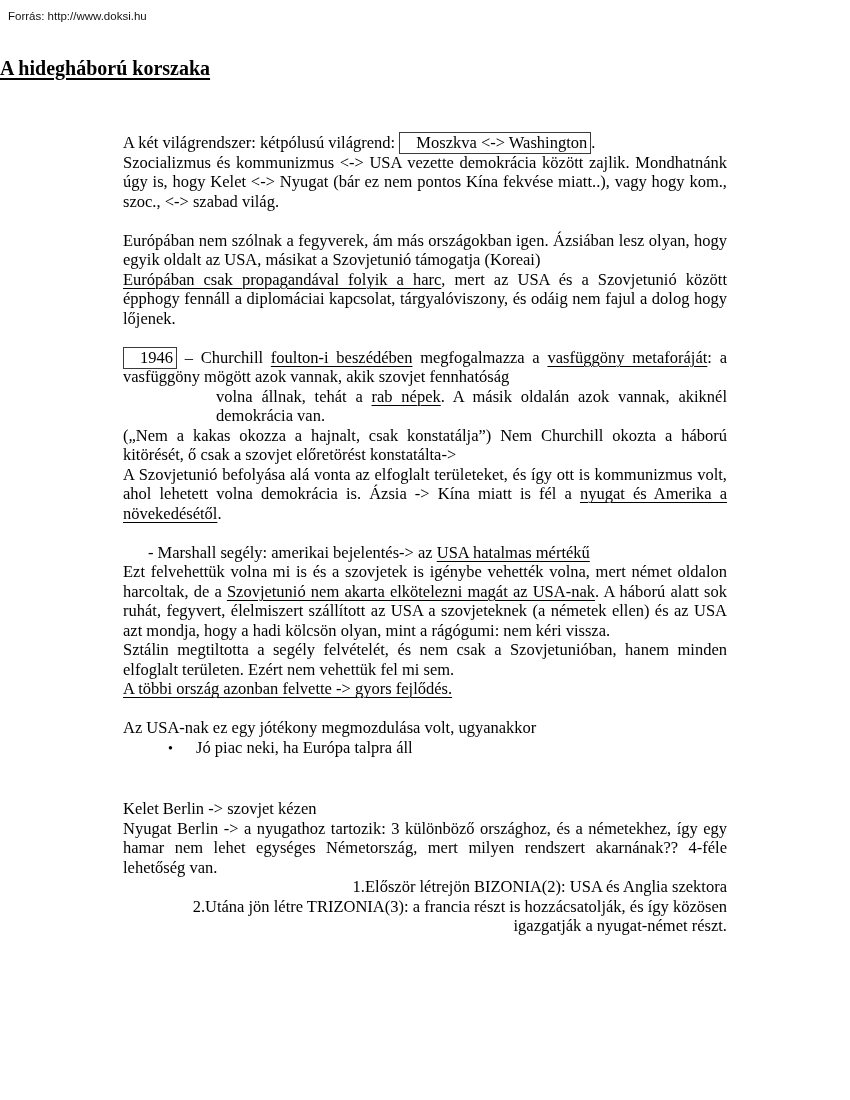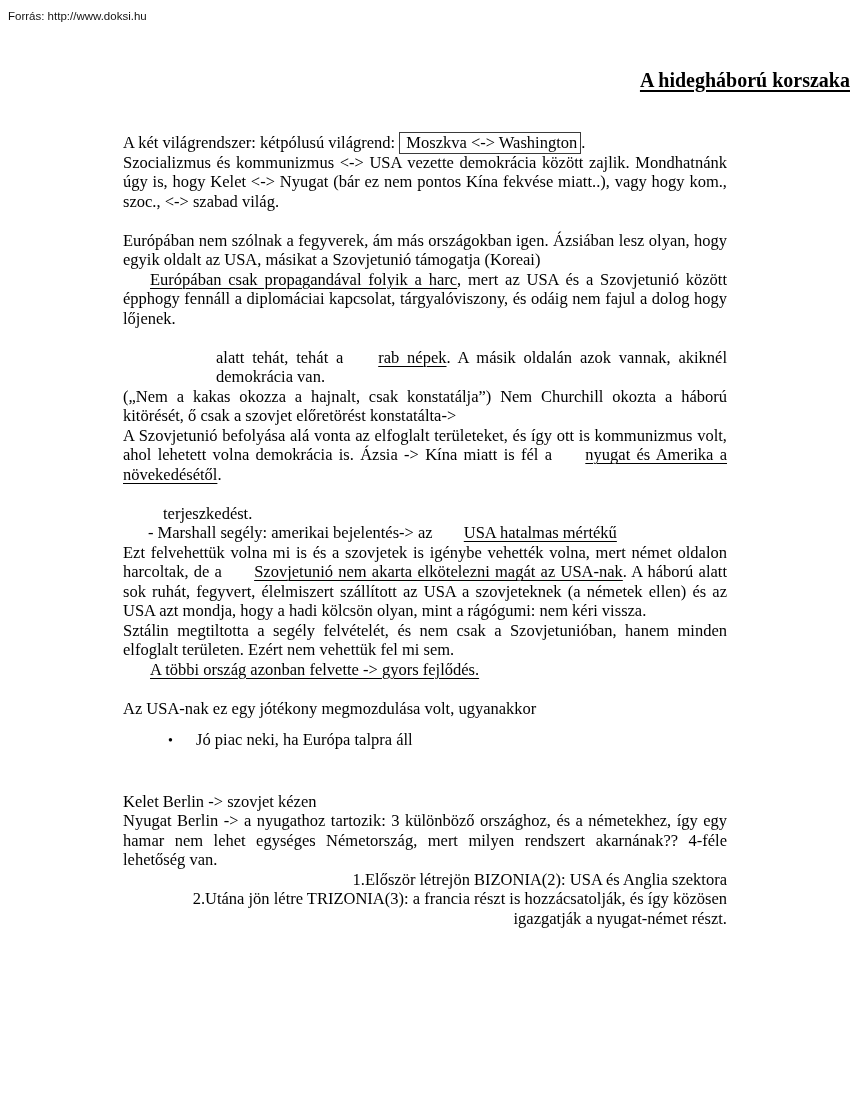--- a/index.html
+++ b/index.html
@@ -18,55 +18,54 @@
     position: absolute;
     top: 9px;
     left: 8px;
     font-family: "Liberation Sans", "DejaVu Sans", sans-serif;
     font-size: 11.5px;
     line-height: 14px;
     color: #111;
   }
   .title {
     position: absolute;
-    top: 68px;
+    top: 56px;
     left: 0;
     width: 100%;
     margin: 0;
-    text-align: right;
+    text-align: left;
     font-size: 20px;
     font-weight: bold;
     text-decoration: underline;
     text-underline-offset: 3px;
     line-height: 24px;
   }
   .content {
     position: absolute;
     top: 133px;
     left: 123px;
     width: 604px;
   }
   p, .line { margin: 0; }
   .jt { text-align: justify; }
   .mt  { margin-top: 19.5px; }
   .mt2 { margin-top: 41px; }
   .ul {
     text-decoration: underline;
     text-underline-offset: 2.5px;
     text-decoration-thickness: 1px;
-    margin-left: 27px;
   }
   .boxed {
     border: 1px solid #3a3a3a;
-    padding: 0px 3px 1px 6px;
+    padding: 0px 3px 1px 16px;
   }
   .indent-block { margin-left: 93px; }
   .ind25 { margin-left: 25px; }
   .ind40 { margin-left: 40px; }
-  .bli { padding-left: 73px; margin-top: 12px; }
+  .bli { padding-left: 73px; }
   .bullet {
     display: inline-block;
     width: 28px;
     margin-left: -28px;
     font-size: 14px;
   }
   .oli { padding-left: 55px; text-align: right; }
   .num {
     display: inline-block;
     width: 23px;
@@ -88,34 +87,34 @@
       <span>A két világrendszer: kétpólusú világrend: </span><span class="boxed">Moszkva &lt;-&gt; Washington</span><span>.</span><br>
       <span>Szocializmus és kommunizmus &lt;-&gt; USA vezette demokrácia között zajlik. Mondhatnánk úgy is, hogy Kelet &lt;-&gt; Nyugat (bár ez nem pontos Kína fekvése miatt..), vagy hogy kom., szoc., &lt;-&gt; szabad világ.</span>
     </p>
 
     <p class="jt mt">
       <span>Európában nem szólnak a fegyverek, ám más országokban igen. Ázsiában lesz olyan, hogy egyik oldalt az USA, másikat a Szovjetunió támogatja (Koreai)</span><br>
       <span class="ul">Európában csak propagandával folyik a harc</span><span>, mert az USA és a Szovjetunió között épphogy fennáll a diplomáciai kapcsolat, tárgyalóviszony, és odáig nem fajul a dolog hogy lőjenek.</span>
     </p>
 
     <div class="mt">
+      <p class="jt">
+        <span class="boxed">1946</span><span> – Churchill </span><span class="ul">foulton-i beszédében</span><span> megfogalmazza a </span><span class="ul">vasfüggöny metaforáját</span><span>: a vasfüggöny mögött azok vannak, akik szovjet fennhatóság</span>
+      </p>
       <div class="indent-block jt">
-        <span>alatt tehát, tehát a </span><span class="ul">rab népek</span><span>. A másik oldalán azok vannak, akiknél demokrácia van.</span>
+        <span>volna állnak, tehát a </span><span class="ul">rab népek</span><span>. A másik oldalán azok vannak, akiknél demokrácia van.</span>
       </div>
     </div>
 
     <p class="jt">
       <span>(„Nem a kakas okozza a hajnalt, csak konstatálja”) Nem Churchill okozta a háború kitörését, ő csak a szovjet előretörést konstatálta-&gt;</span><br>
       <span>A Szovjetunió befolyása alá vonta az elfoglalt területeket, és így ott is kommunizmus volt, ahol lehetett volna demokrácia is. Ázsia -&gt; Kína miatt is fél a </span><span class="ul">nyugat és Amerika a növekedésétől</span><span>.</span>
     </p>
 
     <div class="mt">
-      <div class="line ind40">
-        <span>terjeszkedést.</span>
-      </div>
       <div class="line ind25">
         <span>- Marshall segély: amerikai bejelentés-&gt; az </span><span class="ul">USA hatalmas mértékű</span>
       </div>
     </div>
 
     <p class="jt">
       <span>Ezt felvehettük volna mi is és a szovjetek is igénybe vehették volna, mert német oldalon harcoltak, de a </span><span class="ul">Szovjetunió nem akarta elkötelezni magát az USA-nak</span><span>. A háború alatt sok ruhát, fegyvert, élelmiszert szállított az USA a szovjeteknek (a németek ellen) és az USA azt mondja, hogy a hadi kölcsön olyan, mint a rágógumi: nem kéri vissza.</span><br>
       <span>Sztálin megtiltotta a segély felvételét, és nem csak a Szovjetunióban, hanem minden elfoglalt területen. Ezért nem vehettük fel mi sem.</span><br>
       <span class="ul">A többi ország azonban felvette -&gt; gyors fejlődés.</span>
     </p>

